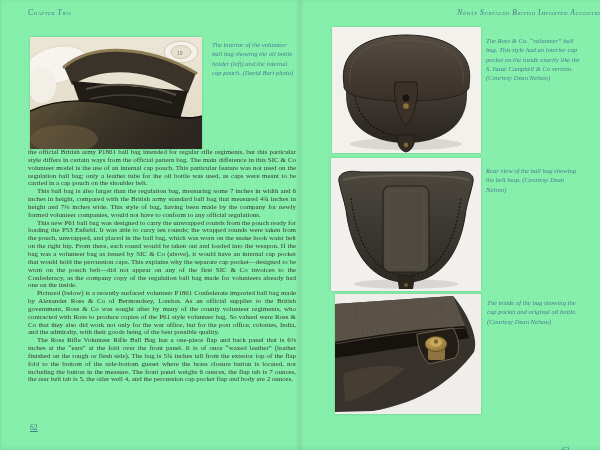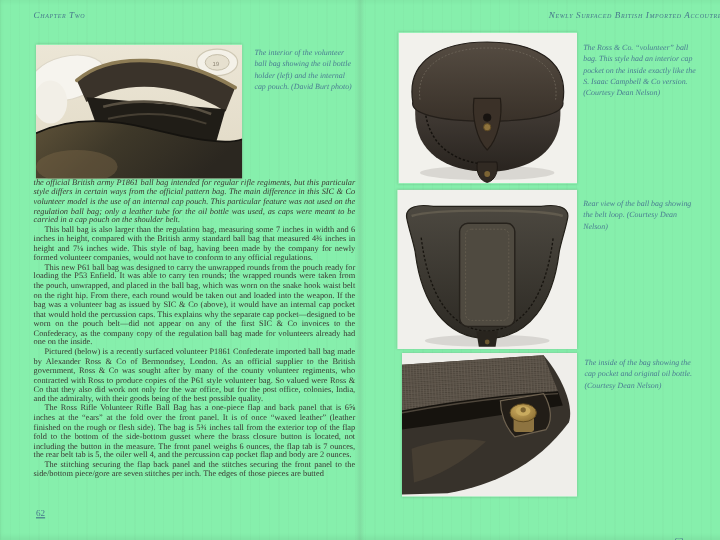--- a/index.html
+++ b/index.html
@@ -24,21 +24,21 @@
   }
   .caption {
     position:absolute; font-style:italic; color:#4a7d91;
     font-size:6.6px; line-height:1.42; text-align:left;
   }
   .body-text {
     position:absolute; left:28px; top:149px; width:268px;
     color:#3a3731; font-size:6.95px; line-height:1.13; text-align:justify;
   }
   .body-text p { margin:0; text-indent:9px; }
-  .body-text p.no-indent { text-indent:0;font-style:italic; }
+  .body-text p.no-indent { text-indent:0; }
   .photo {
     position:absolute; box-shadow:0 0 2px rgba(60,55,45,0.25);
     overflow:hidden;
   }
   .photo svg { display:block; }
   .pagenum { position:absolute; color:#47788b; font-size:7.6px; }
 </style>
 </head>
 <body>
 
@@ -90,21 +90,20 @@
     </div>
 
     <div class="caption" style="left:212px; top:40px; width:84px;">The interior of the volunteer ball bag showing the oil bottle holder (left) and the internal cap pouch. (David Burt photo)</div>
 
     <div class="body-text">
       <p class="no-indent">the official British army P1861 ball bag intended for regular rifle regiments, but this particular style differs in certain ways from the official pattern bag. The main difference in this SIC &amp; Co volunteer model is the use of an internal cap pouch. This particular feature was not used on the regulation ball bag; only a leather tube for the oil bottle was used, as caps were meant to be carried in a cap pouch on the shoulder belt.</p>
       <p>This ball bag is also larger than the regulation bag, measuring some 7 inches in width and 6 inches in height, compared with the British army standard ball bag that measured 4¾ inches in height and 7⅛ inches wide. This style of bag, having been made by the company for newly formed volunteer companies, would not have to conform to any official regulations.</p>
       <p>This new P61 ball bag was designed to carry the unwrapped rounds from the pouch ready for loading the P53 Enfield. It was able to carry ten rounds; the wrapped rounds were taken from the pouch, unwrapped, and placed in the ball bag, which was worn on the snake hook waist belt on the right hip. From there, each round would be taken out and loaded into the weapon. If the bag was a volunteer bag as issued by SIC &amp; Co (above), it would have an internal cap pocket that would hold the percussion caps. This explains why the separate cap pocket—designed to be worn on the pouch belt—did not appear on any of the first SIC &amp; Co invoices to the Confederacy, as the company copy of the regulation ball bag made for volunteers already had one on the inside.</p>
       <p>Pictured (below) is a recently surfaced volunteer P1861 Confederate imported ball bag made by Alexander Ross &amp; Co of Bermondsey, London. As an official supplier to the British government, Ross &amp; Co was sought after by many of the county volunteer regiments, who contracted with Ross to produce copies of the P61 style volunteer bag. So valued were Ross &amp; Co that they also did work not only for the war office, but for the post office, colonies, India, and the admiralty, with their goods being of the best possible quality.</p>
       <p>The Ross Rifle Volunteer Rifle Ball Bag has a one-piece flap and back panel that is 6⅝ inches at the “ears” at the fold over the front panel. It is of once “waxed leather” (leather finished on the rough or flesh side). The bag is 5¾ inches tall from the exterior top of the flap fold to the bottom of the side-bottom gusset where the brass closure button is located, not including the button in the measure. The front panel weighs 6 ounces, the flap tab is 7 ounces, the rear belt tab is 5, the oiler well 4, and the percussion cap pocket flap and body are 2 ounces.</p>
-      <p>The stitching securing the flap back panel and the stitches securing the front panel to the side/bottom piece/gore are seven stitches per inch. The edges of those pieces are butted</p>
     </div>
 
     <div class="pagenum" style="left:30px; top:423px;text-decoration:underline;">62</div>
   </div>
 
   <div>
 
     <div class="running-head" style="right:28px; top:8px; left:auto;text-align:right;">Newly Surfaced British Imported Accoutrements</div>
 
     <div class="photo" style="left:332px; top:27px; width:149px; height:126px;">

